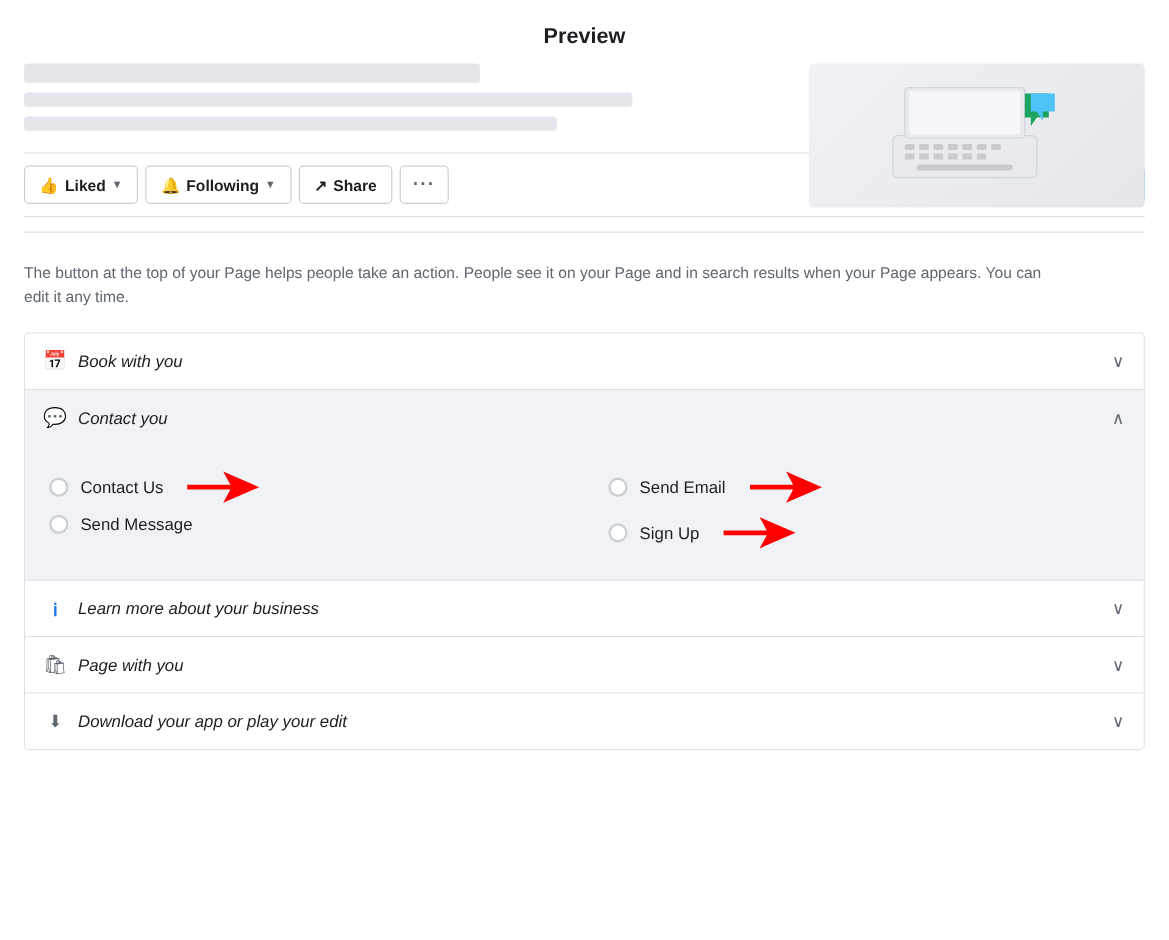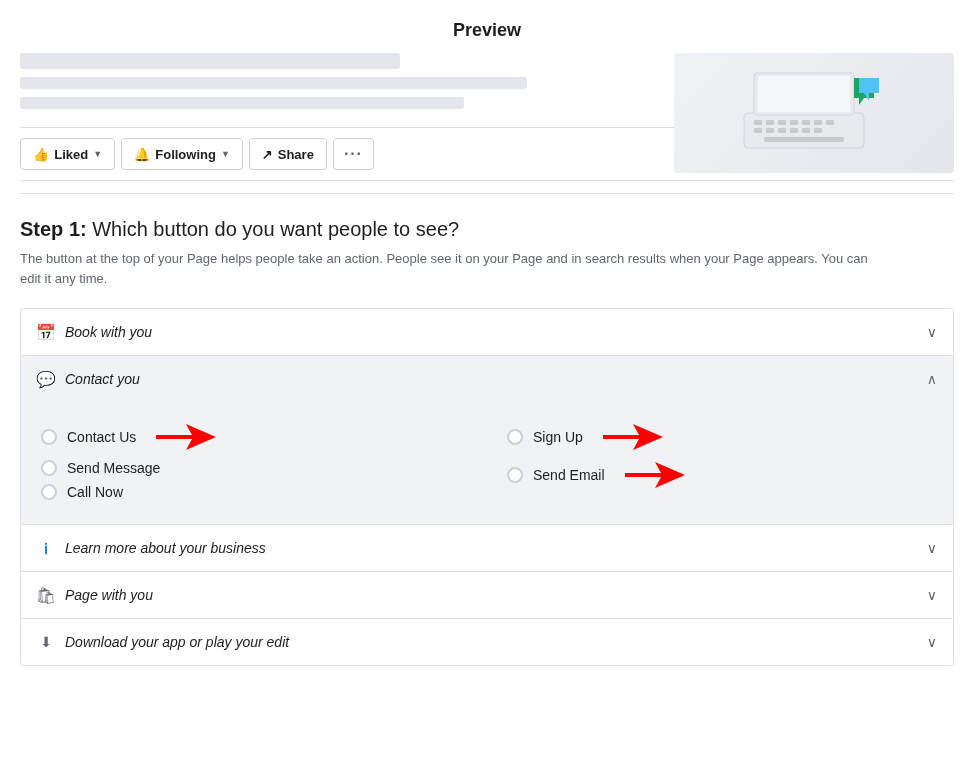--- a/index.html
+++ b/index.html
@@ -299,23 +299,20 @@
         <button class="more-btn">
           <span>···</span>
         </button>
       </div>
       <button class="send-message-btn">Send Message</button>
     </div>
   </div>
 </div>
 
 <div class="step-section">
-  <div class="step-title">
-    <strong>Step 1:</strong><span> Which button do you want people to see?</span>
-  </div>
   <p class="step-description">The button at the top of your Page helps people take an action. People see it on your Page and in search results when your Page appears. You can edit it any time.</p>
 </div>
 
 <div class="options-container">
 
   <div class="option-row">
     <div class="option-row-left">
       <span class="option-icon">📅</span>
       <span class="option-label">Book with you</span>
     </div>
@@ -343,47 +340,43 @@
               <polygon points="70,15 40,2 46,13 10,13 10,17 46,17 40,28" fill="red"></polygon>
             </svg>
           </div>
         </div>
 
         <div class="radio-option">
           <div class="radio-circle"></div>
           <span class="radio-label">Send Message</span>
         </div>
 
+      </div>
+
+      <div>
+
         <div class="radio-option">
           <div class="radio-circle"></div>
-          <span class="radio-label">Call Now</span>
+          <span class="radio-label">Send Email</span>
+          <div class="arrow-container">
+            <svg viewBox="0 0 70 30" width="70" height="30" xmlns="http://www.w3.org/2000/svg">
+              <polygon points="70,15 40,2 46,13 10,13 10,17 46,17 40,28" fill="red"></polygon>
+            </svg>
+          </div>
         </div>
-      </div>
-
-      <div>
 
         <div class="radio-option">
           <div class="radio-circle"></div>
           <span class="radio-label">Sign Up</span>
           <div class="arrow-container">
             <svg viewBox="0 0 70 30" width="70" height="30" xmlns="http://www.w3.org/2000/svg">
               <polygon points="70,15 40,2 46,13 10,13 10,17 46,17 40,28" fill="red"></polygon>
             </svg>
           </div>
         </div>
-
-        <div class="radio-option">
-          <div class="radio-circle"></div>
-          <span class="radio-label">Send Email</span>
-          <div class="arrow-container">
-            <svg viewBox="0 0 70 30" width="70" height="30" xmlns="http://www.w3.org/2000/svg">
-              <polygon points="70,15 40,2 46,13 10,13 10,17 46,17 40,28" fill="red"></polygon>
-            </svg>
-          </div>
-        </div>
       </div>
     </div>
   </div>
 
   <div class="option-row">
     <div class="option-row-left">
       <span class="option-icon" style="color:#1877f2; font-weight:700; font-size:15px;">ℹ</span>
       <span class="option-label">Learn more about your business</span>
     </div>
     <span class="chevron-icon">∨</span>

